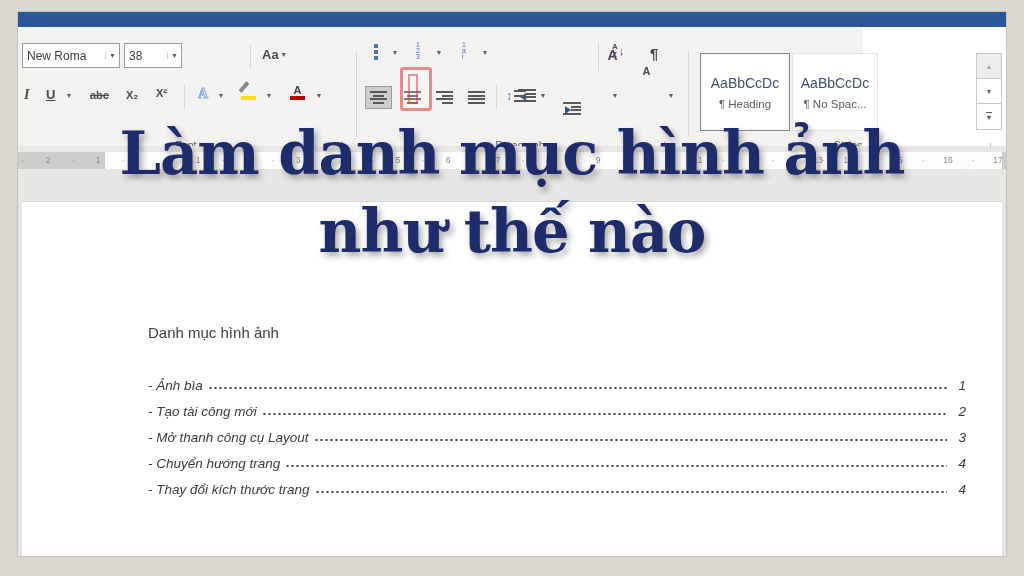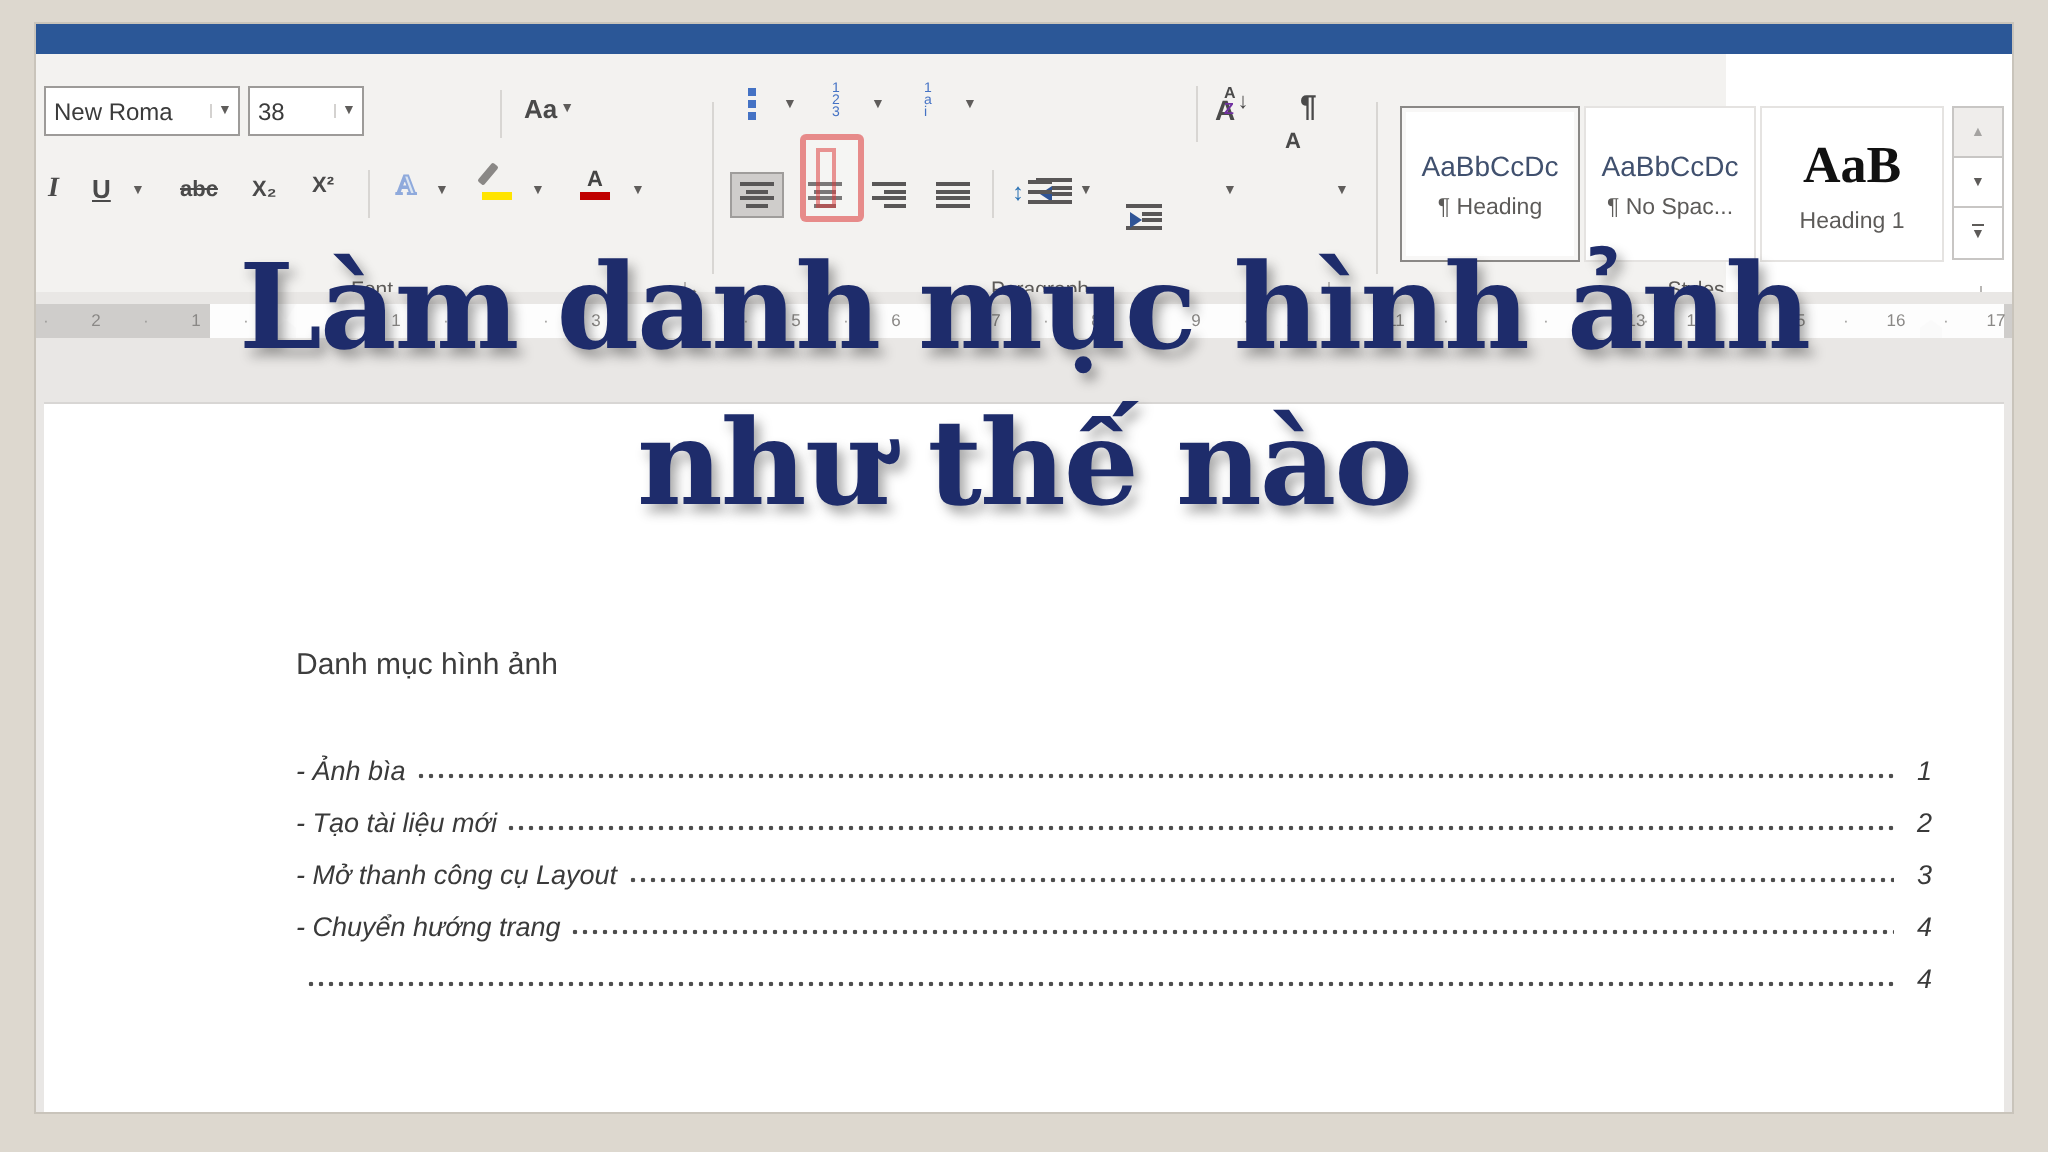--- a/index.html
+++ b/index.html
@@ -272,24 +272,20 @@
     <div class="abs launcher" style="left:646px;">↘</div>
     <div class="abs vsep" style="left:670px;"></div>
 
     <div class="abs stylecard sel" style="left:682px;width:88px;">
       <span class="prev">AaBbCcDc</span>
       <span class="nm">¶ Heading</span>
     </div>
     <div class="abs stylecard" style="left:774px;width:84px;">
       <span class="prev">AaBbCcDc</span>
       <span class="nm">¶ No Spac...</span>
-    </div>
-    <div class="abs stylecard" style="left:862px;width:90px;">
-      <span class="prev h1">AaB</span>
-      <span class="nm">Heading 1</span>
     </div>
     <div class="abs sscroll dis" style="left:958px;top:26px;">▲</div>
     <div class="abs sscroll" style="left:958px;top:51px;">▼</div>
     <div class="abs sscroll more" style="left:958px;top:76px;">
         <b>▼</b>
       </div>
     <div class="abs grp-label" style="left:785px;">Styles</div>
     <div class="abs launcher" style="left:972px;top:116px;">↘</div>
 
     <div class="abs wm">
@@ -350,35 +346,36 @@
   <div class="abs canvas">
     <div class="page">
       <div class="dochead">Danh mục hình ảnh</div>
       <div class="toc">
           <div class="trow">
             <span class="tlabel">- Ảnh bìa</span>
             <span class="tlead"></span>
             <span class="tpage">1</span>
           </div>
           <div class="trow">
-            <span class="tlabel">- Tạo tài liệu mới</span>
+            <span class="tlabel">- Tạo tài công mới</span>
             <span class="tlead"></span>
             <span class="tpage">2</span>
           </div>
           <div class="trow">
             <span class="tlabel">- Mở thanh công cụ Layout</span>
             <span class="tlead"></span>
             <span class="tpage">3</span>
           </div>
           <div class="trow">
             <span class="tlabel">- Chuyển hướng trang</span>
             <span class="tlead"></span>
             <span class="tpage">4</span>
           </div>
           <div class="trow">
+            <span class="tlabel">- Thay đổi kích thước trang</span>
             <span class="tlead"></span>
             <span class="tpage">4</span>
           </div>
         </div>
     </div>
   </div>
 </div>
 
 <div class="abs bigtitle bt1">Làm danh mục hình ảnh</div>
 <div class="abs bigtitle bt2">như thế nào</div>

